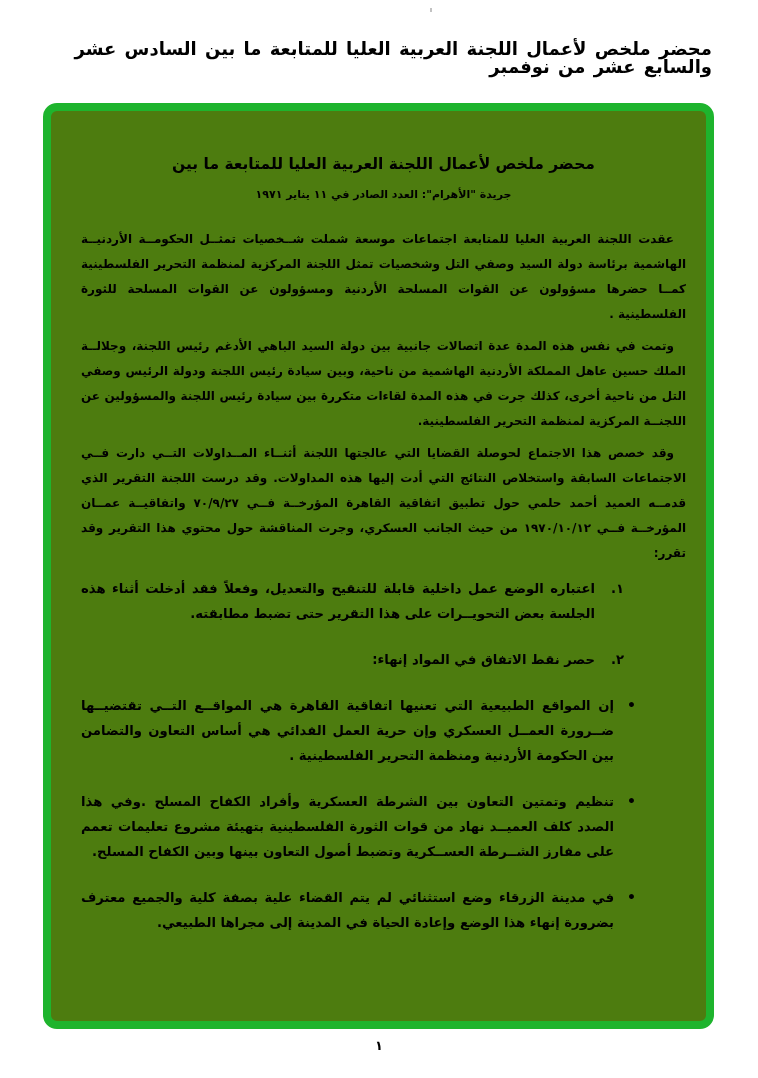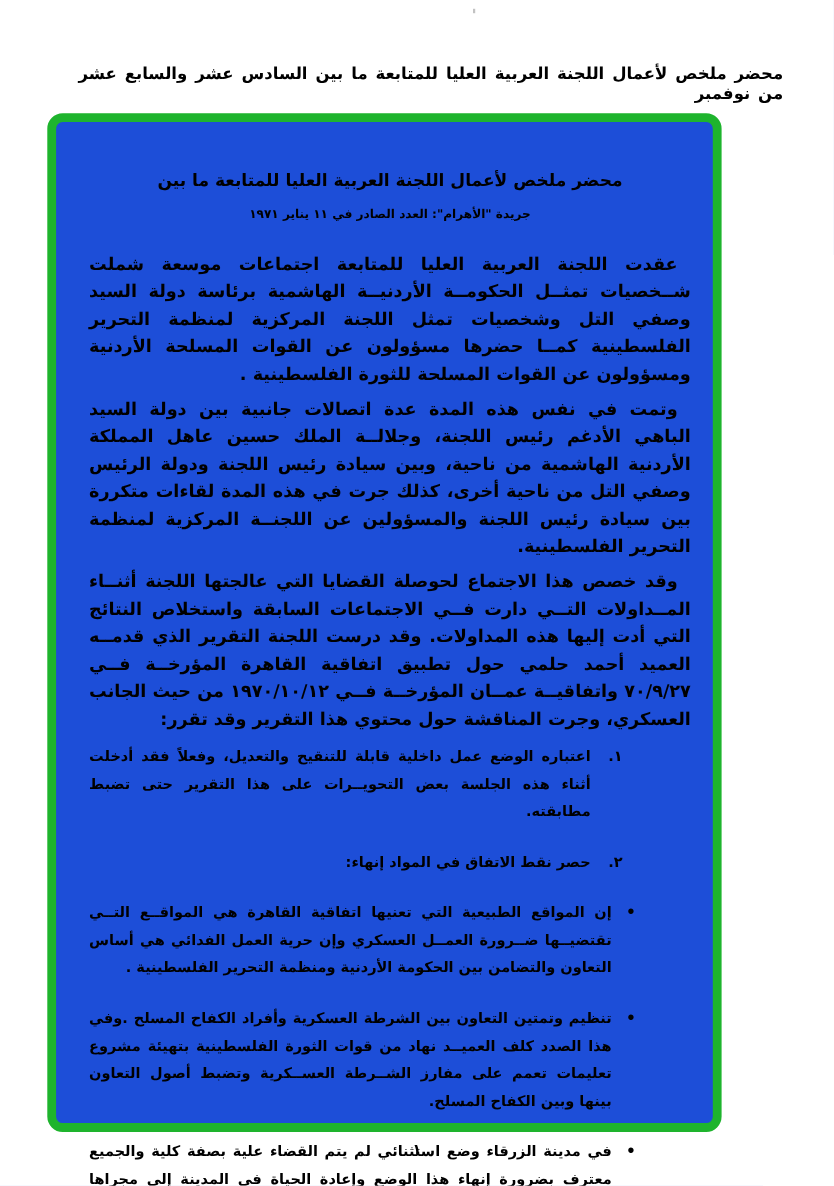--- a/index.html
+++ b/index.html
@@ -19,40 +19,40 @@
     position: absolute;
     top: 8px;
     left: 430px;
     width: 2px;
     height: 4px;
     background: #9a9a9a;
     opacity: .6;
   }
   .header-note {
     position: absolute;
-    top: 58px;
+    top: 40px;
     left: 44px;
     right: 46px;
     direction: rtl;
     text-align: right;
-    font-size: 15px;
+    font-size: 18px;
     font-weight: bold;
     line-height: 18px;
     word-spacing: 2px;
   }
   .frame {
     position: absolute;
     left: 43px;
     top: 103px;
-    width: 613px;
+    width: 671px;
     height: 926px;
     box-sizing: border-box;
     border: 8px solid #a16207;
     border-radius: 14px;
-    background: #1d4ed8;
+    background: #4d7c0f;
   }
   .content {
     direction: rtl;
     box-sizing: border-box;
     width: 100%;
     height: 100%;
     padding: 38px 20px 0 30px;
   }
   .doc-title {
     text-align: center;
@@ -67,21 +67,21 @@
     font-weight: bold;
     margin-top: 13px;
   }
   .source-line {
     text-align: center;
     font-size: 11px;
     font-weight: bold;
     margin-top: 9px;
   }
   .para {
-    font-size: 16px;
+    font-size: 12px;
     font-weight: bold;
     line-height: 25px;
     text-align: justify;
     text-indent: 12px;
     margin: 0 0 7px 0;
   }
   .para.first {
     margin-top: 26px;
   }
   .list-area {

